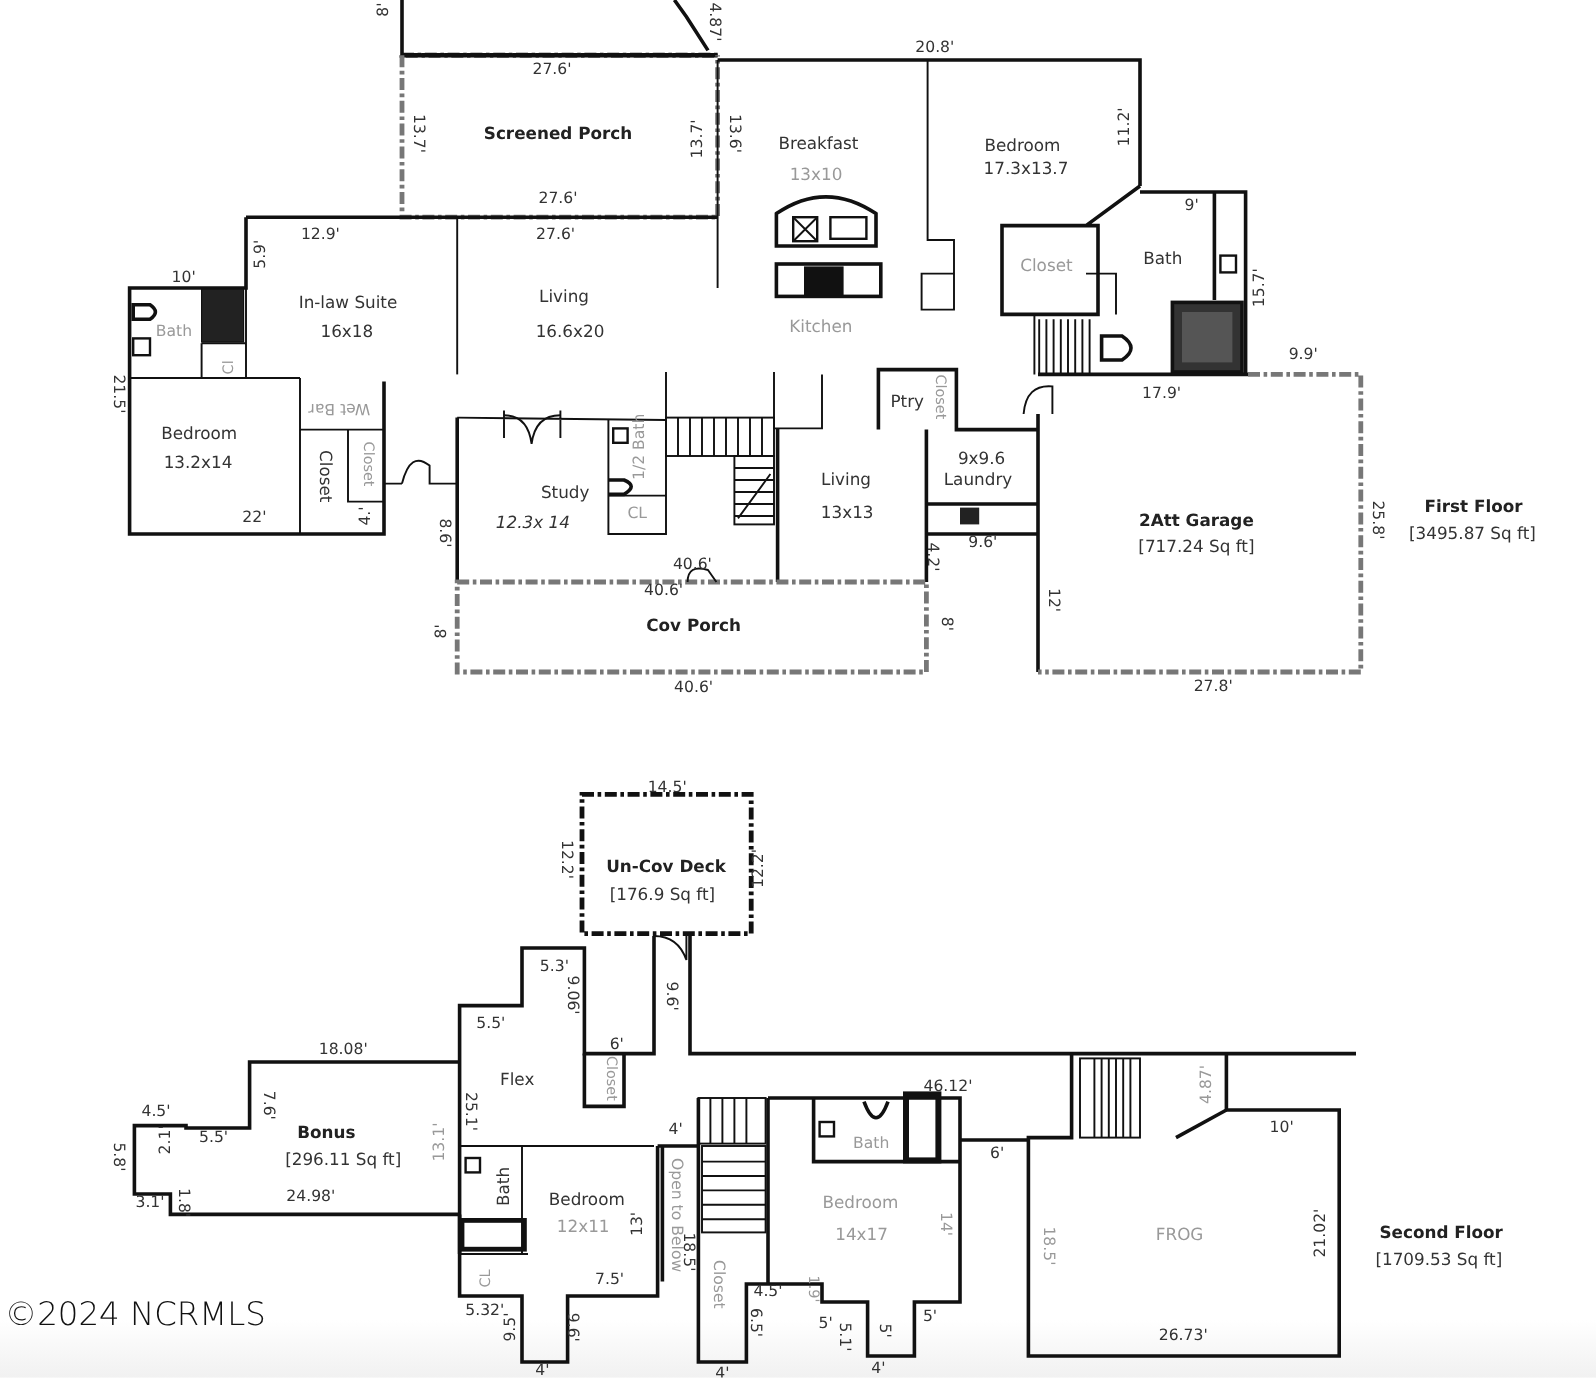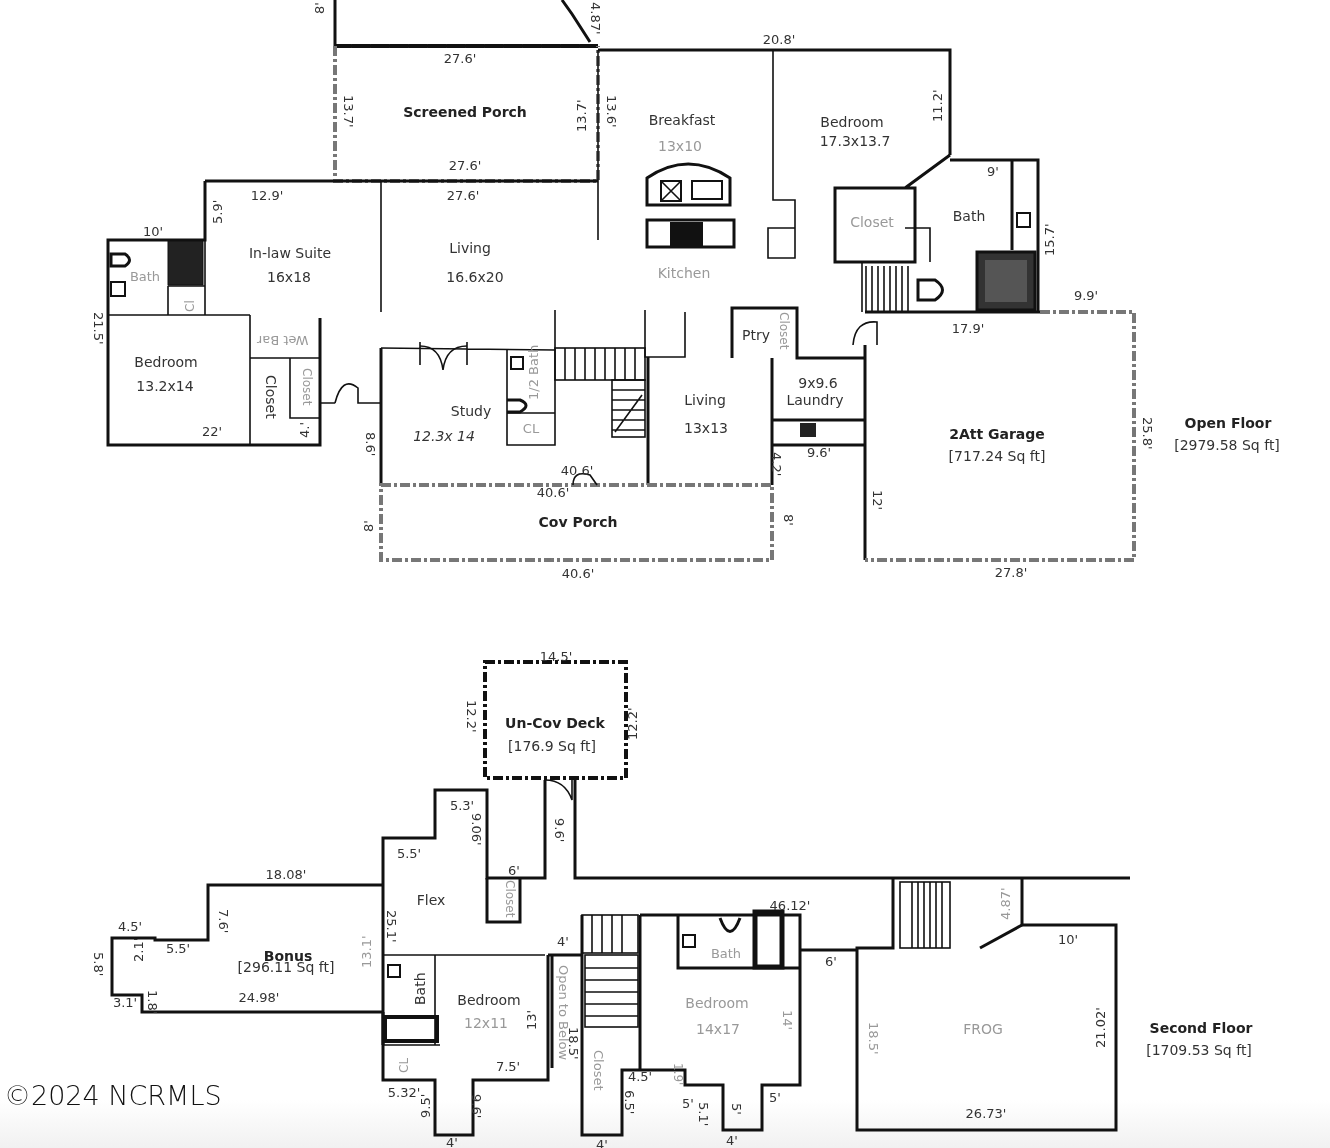--- a/index.html
+++ b/index.html
@@ -211,41 +211,41 @@
   <span class="dim v" style="left:783px;top:452px;">4.2'</span>
 
   <span class="lbl b c" style="left:997px;top:427px;">2Att Garage</span>
   <span class="lbl c" style="left:997px;top:449px;">[717.24 Sq ft]</span>
   <span class="dim c" style="left:1086px;top:289px;">9.9'</span>
   <span class="dim c" style="left:968px;top:322px;">17.9'</span>
   <span class="dim v" style="left:884px;top:490px;">12'</span>
   <span class="dim v" style="left:1154px;top:417px;">25.8'</span>
   <span class="dim c" style="left:999px;top:566px;margin-left:12px;">27.8'</span>
 
-  <span class="lbl b c" style="left:1228px;top:416px;">Open Floor</span>
-  <span class="lbl c" style="left:1227px;top:438px;">[2979.58 Sq ft]</span>
+  <span class="lbl b c" style="left:1228px;top:416px;">First Floor</span>
+  <span class="lbl c" style="left:1227px;top:438px;">[3495.87 Sq ft]</span>
 </div>
 
 <div>
   <span class="lbl b c" style="left:555px;top:716px;">Un-Cov Deck</span>
   <span class="lbl c" style="left:552px;top:739px;">[176.9 Sq ft]</span>
   <span class="dim c" style="left:556px;top:650px;">14.5'</span>
   <span class="dim v" style="left:478px;top:700px;">12.2'</span>
   <span class="dim vr" style="left:626px;top:740px;">12.2'</span>
 
   <span class="lbl c" style="left:431px;top:893px;">Flex</span>
   <span class="dim c" style="left:462px;top:799px;text-align:right;">5.3'</span>
   <span class="dim v" style="left:483px;top:813px;">9.06'</span>
   <span class="dim c" style="left:409px;top:847px;">5.5'</span>
   <span class="dim v" style="left:566px;top:818px;">9.6'</span>
   <span class="dim c" style="left:514px;top:864px;">6'</span>
   <span class="lbl g v" style="left:516px;top:880px;font-size:12px;">Closet</span>
   <span class="dim v" style="left:398px;top:910px;">25.1'</span>
 
-  <span class="lbl b c" style="left:288px;top:937px;margin-top:12px;">Bonus</span>
+  <span class="lbl b c" style="left:272px;top:937px;">Bonus</span>
   <span class="lbl c" style="left:286px;top:960px;">[296.11 Sq ft]</span>
   <span class="dim c" style="left:286px;top:868px;">18.08'</span>
   <span class="dim v" style="left:230px;top:909px;">7.6'</span>
   <span class="lbl g vr" style="left:360px;top:968px;font-size:13px;">13.1'</span>
   <span class="dim c" style="left:130px;top:920px;">4.5'</span>
   <span class="dim vr" style="left:132px;top:962px;">2.1'</span>
   <span class="dim c" style="left:178px;top:942px;">5.5'</span>
   <span class="dim v" style="left:105px;top:952px;">5.8'</span>
   <span class="dim c" style="left:125px;top:996px;">3.1'</span>
   <span class="dim v" style="left:159px;top:990px;">1.8'</span>

